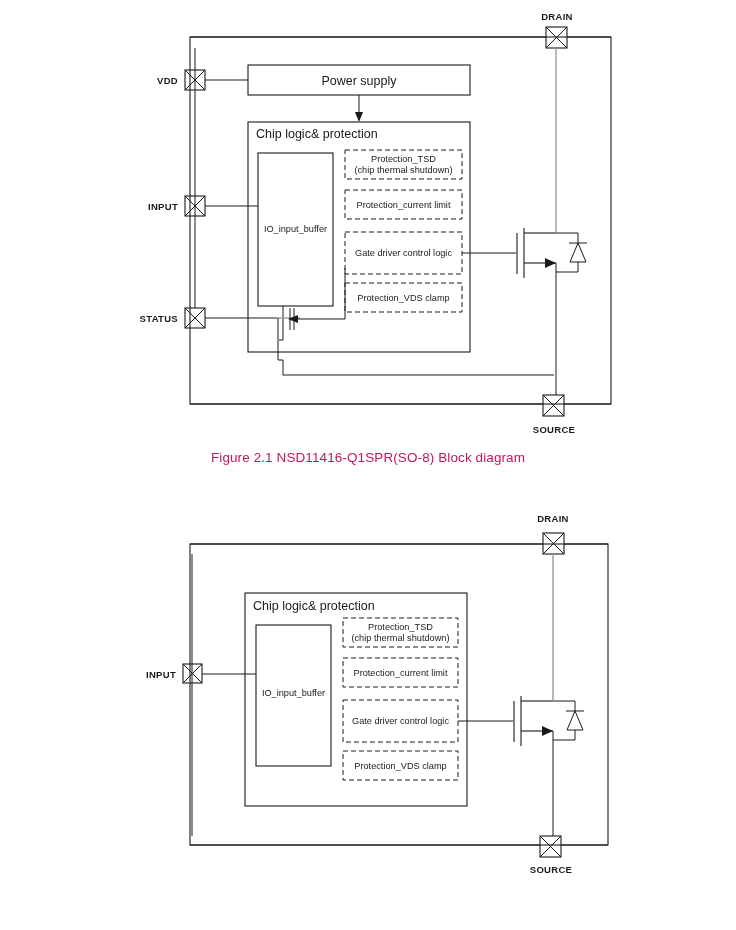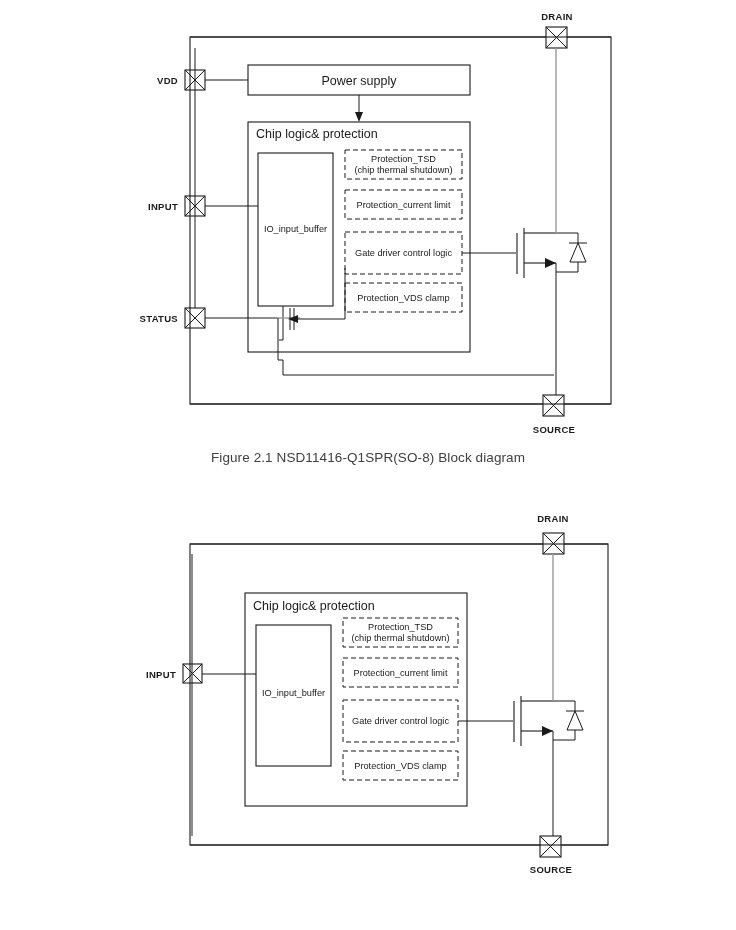--- a/index.html
+++ b/index.html
@@ -22,21 +22,21 @@
     width: 736px;
   }
   .fig-svg {
     display: block;
   }
   .caption {
     position: absolute;
     width: 736px;
     text-align: center;
     font-size: 13.5px;
-    color: #404040;
+    color: #be185d;
     letter-spacing: 0.1px;
   }
   #fig1-caption { top: 450px; }
 
   text.lbl {
     font-family: "Liberation Sans", sans-serif;
     fill: #1a1a1a;
   }
   text.pin {
     font-size: 9.5px;

